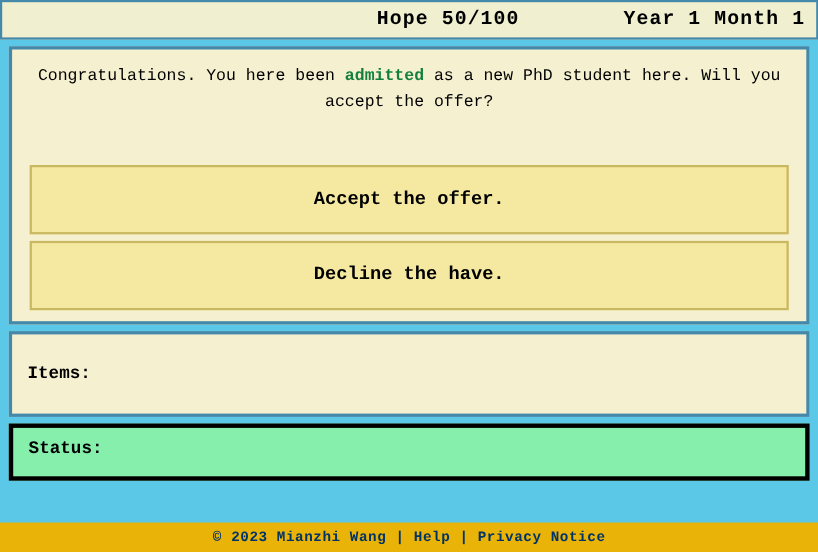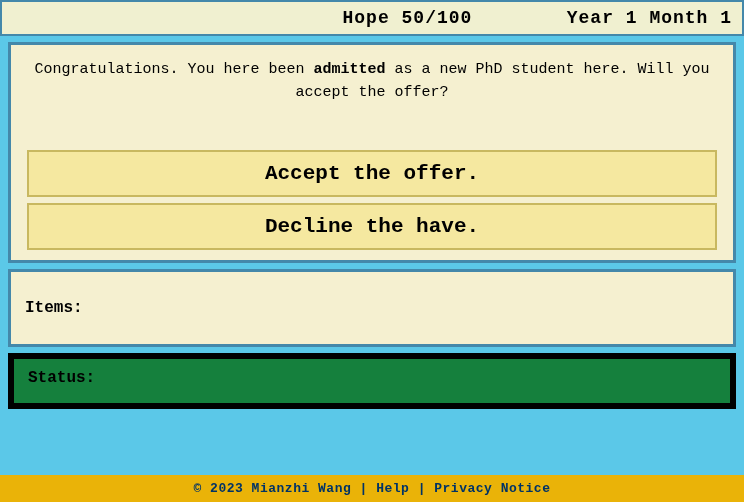--- a/index.html
+++ b/index.html
@@ -51,62 +51,62 @@
     }
 
     #dialog-text {
       font-size: 15px;
       color: #000;
       line-height: 1.5;
       text-align: center;
     }
 
     #dialog-text .admitted {
-      color: #000000;
+      color: #15803d;
       font-weight: bold;
     }
 
     #dialog-spacer {
       height: 30px;
     }
 
     #buttons-area {
       display: flex;
       flex-direction: column;
       gap: 6px;
     }
 
     .choice-button {
       background-color: #f5e8a0;
       border: 2px solid #c8b860;
-      padding: 10px 16px;
+      padding: 20px 16px;
       font-family: 'Courier New', Courier, monospace;
-      font-size: 21px;
+      font-size: 17px;
       font-weight: bold;
       color: #000;
       cursor: pointer;
       text-align: center;
       width: 100%;
     }
 
     
     #items-panel {
       background-color: #f5f0d0;
       border: 3px solid #4488aa;
       padding: 27px 14px;
       font-size: 16px;
       font-weight: bold;
       color: #000;
       min-height: 48px;
     }
 
     
     #status-panel {
-      background-color: #15803d;
-      border: 6px solid #000000;
+      background-color: #86efac;
+      border: 4px solid #000000;
       padding: 10px 14px;
       font-size: 15px;
       color: #000;
     }
 
     #status-title {
       font-size: 16px;
       font-weight: bold;
       margin-bottom: 6px;
     }

